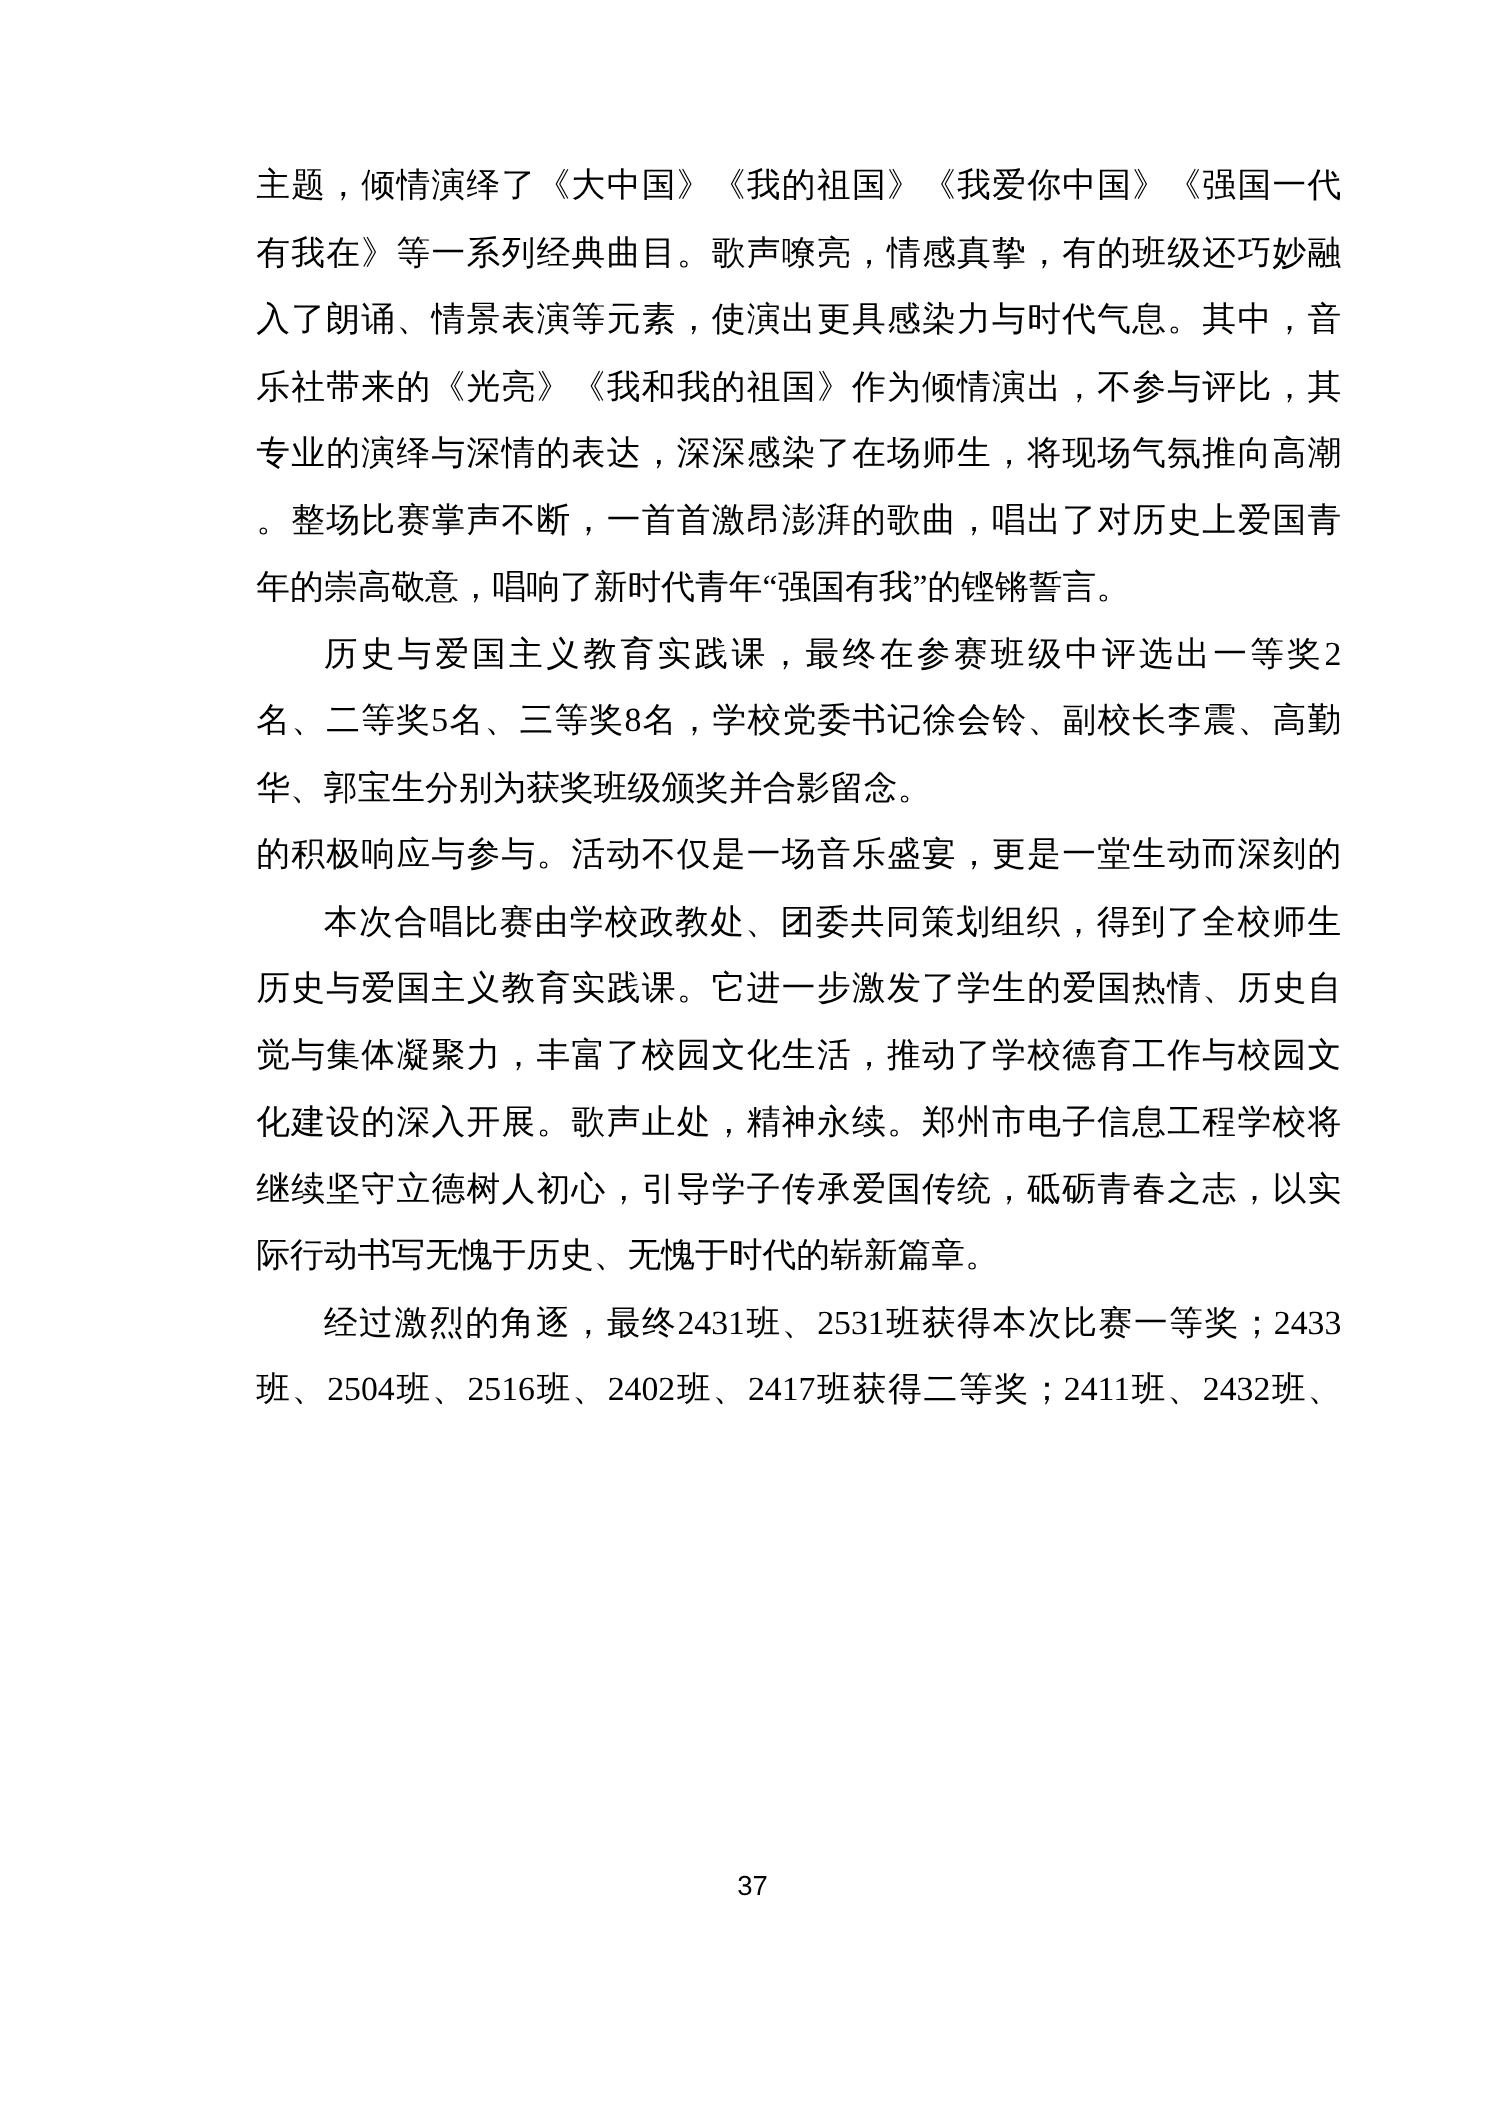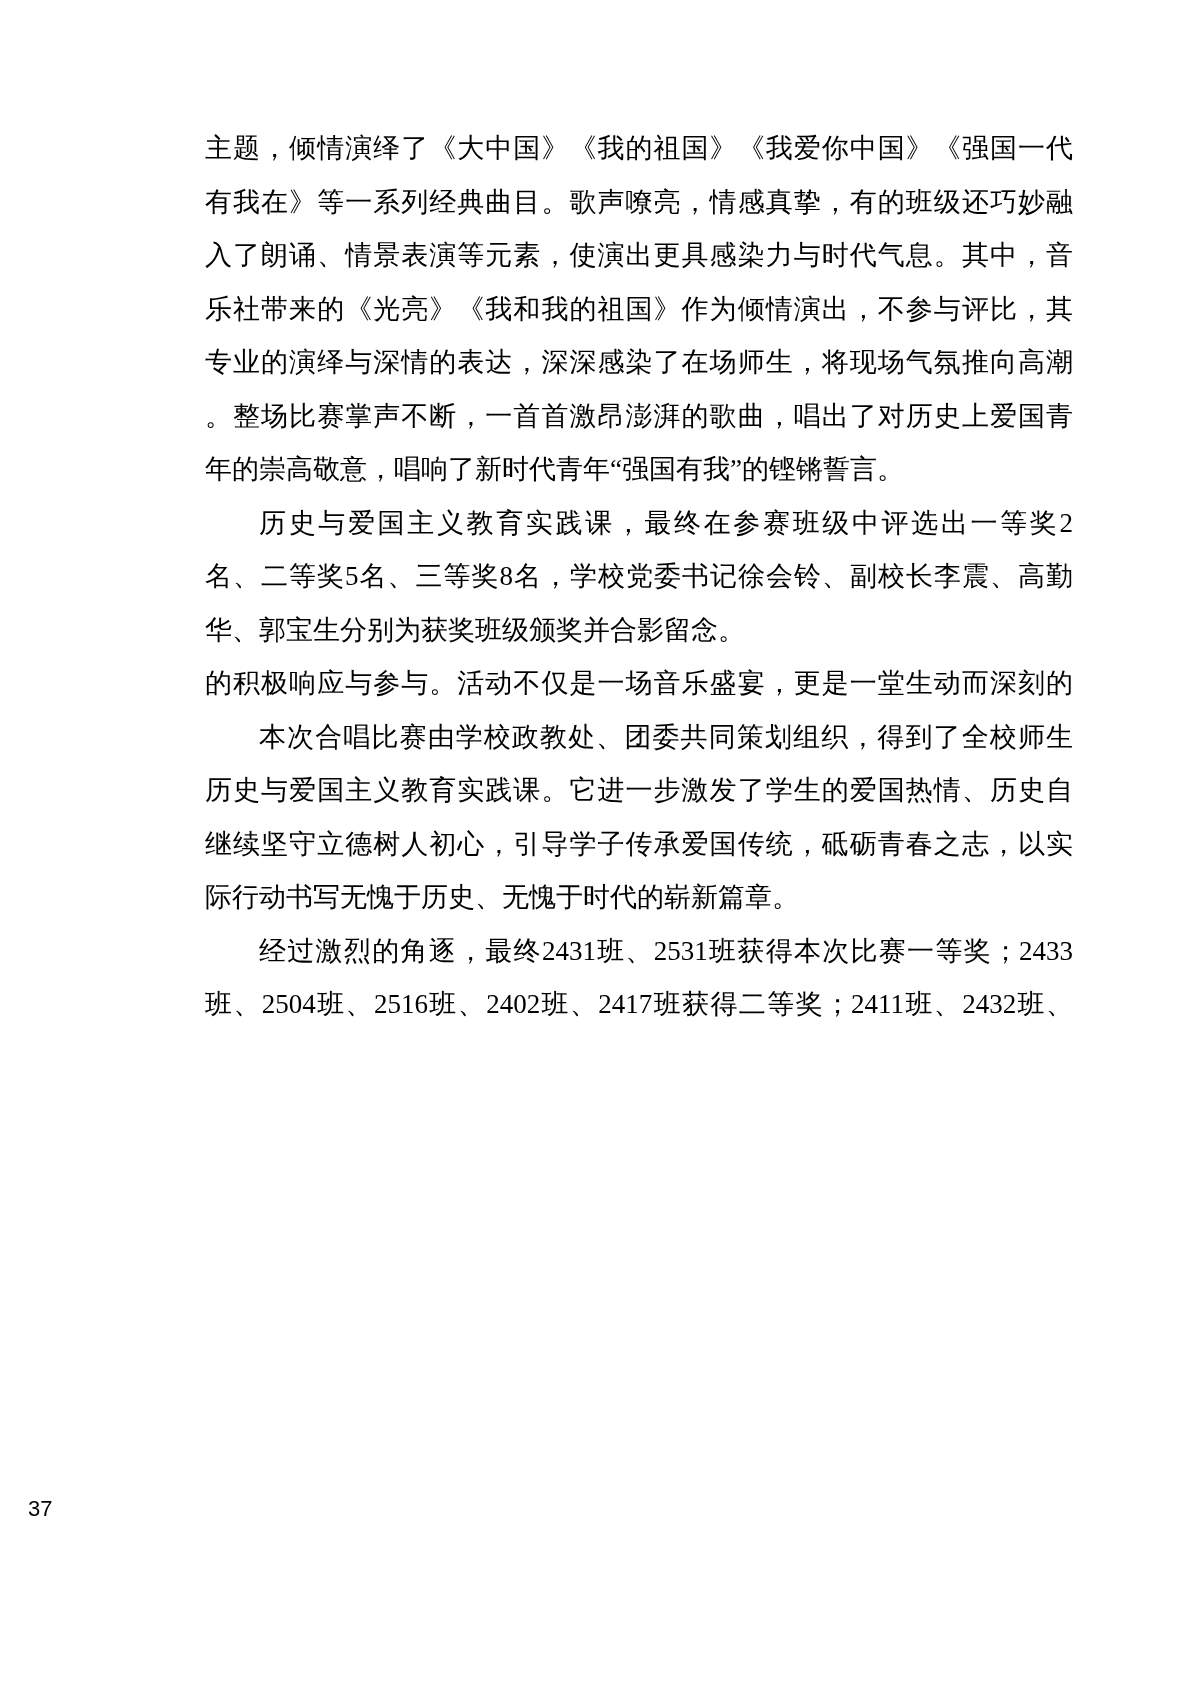--- a/index.html
+++ b/index.html
@@ -31,20 +31,21 @@
   .line.indent { text-indent: 54px; }
   .line.last {
     text-align-last: left;
     white-space: normal;
   }
   .footer {
     position: absolute;
     left: 0;
     top: 1496px;
     width: 1148px;
+    text-align: center;
     font-family: "Liberation Sans", sans-serif;
     font-size: 22px;
     color: #000000;
   }
 </style>
 </head>
 <body>
 
 <div class="page">
   <div class="content">
@@ -54,20 +55,22 @@
     <div class="line">乐社带来的《光亮》《我和我的祖国》作为倾情演出，不参与评比，其</div>
     <div class="line">专业的演绎与深情的表达，深深感染了在场师生，将现场气氛推向高潮</div>
     <div class="line">。整场比赛掌声不断，一首首激昂澎湃的歌曲，唱出了对历史上爱国青</div>
     <div class="line last">年的崇高敬意，唱响了新时代青年“强国有我”的铿锵誓言。</div>
     <div class="line indent">历史与爱国主义教育实践课，最终在参赛班级中评选出一等奖2</div>
     <div class="line">名、二等奖5名、三等奖8名，学校党委书记徐会铃、副校长李震、高勤</div>
     <div class="line last">华、郭宝生分别为获奖班级颁奖并合影留念。</div>
     <div class="line">的积极响应与参与。活动不仅是一场音乐盛宴，更是一堂生动而深刻的</div>
     <div class="line indent">本次合唱比赛由学校政教处、团委共同策划组织，得到了全校师生</div>
     <div class="line">历史与爱国主义教育实践课。它进一步激发了学生的爱国热情、历史自</div>
+    <div class="line">觉与集体凝聚力，丰富了校园文化生活，推动了学校德育工作与校园文</div>
+    <div class="line">化建设的深入开展。歌声止处，精神永续。郑州市电子信息工程学校将</div>
     <div class="line">继续坚守立德树人初心，引导学子传承爱国传统，砥砺青春之志，以实</div>
     <div class="line last">际行动书写无愧于历史、无愧于时代的崭新篇章。</div>
     <div class="line indent">经过激烈的角逐，最终2431班、2531班获得本次比赛一等奖；2433</div>
     <div class="line">班、2504班、2516班、2402班、2417班获得二等奖；2411班、2432班、</div>
   </div>
   <div class="footer">
     <span>37</span>
   </div>
 </div>
 

